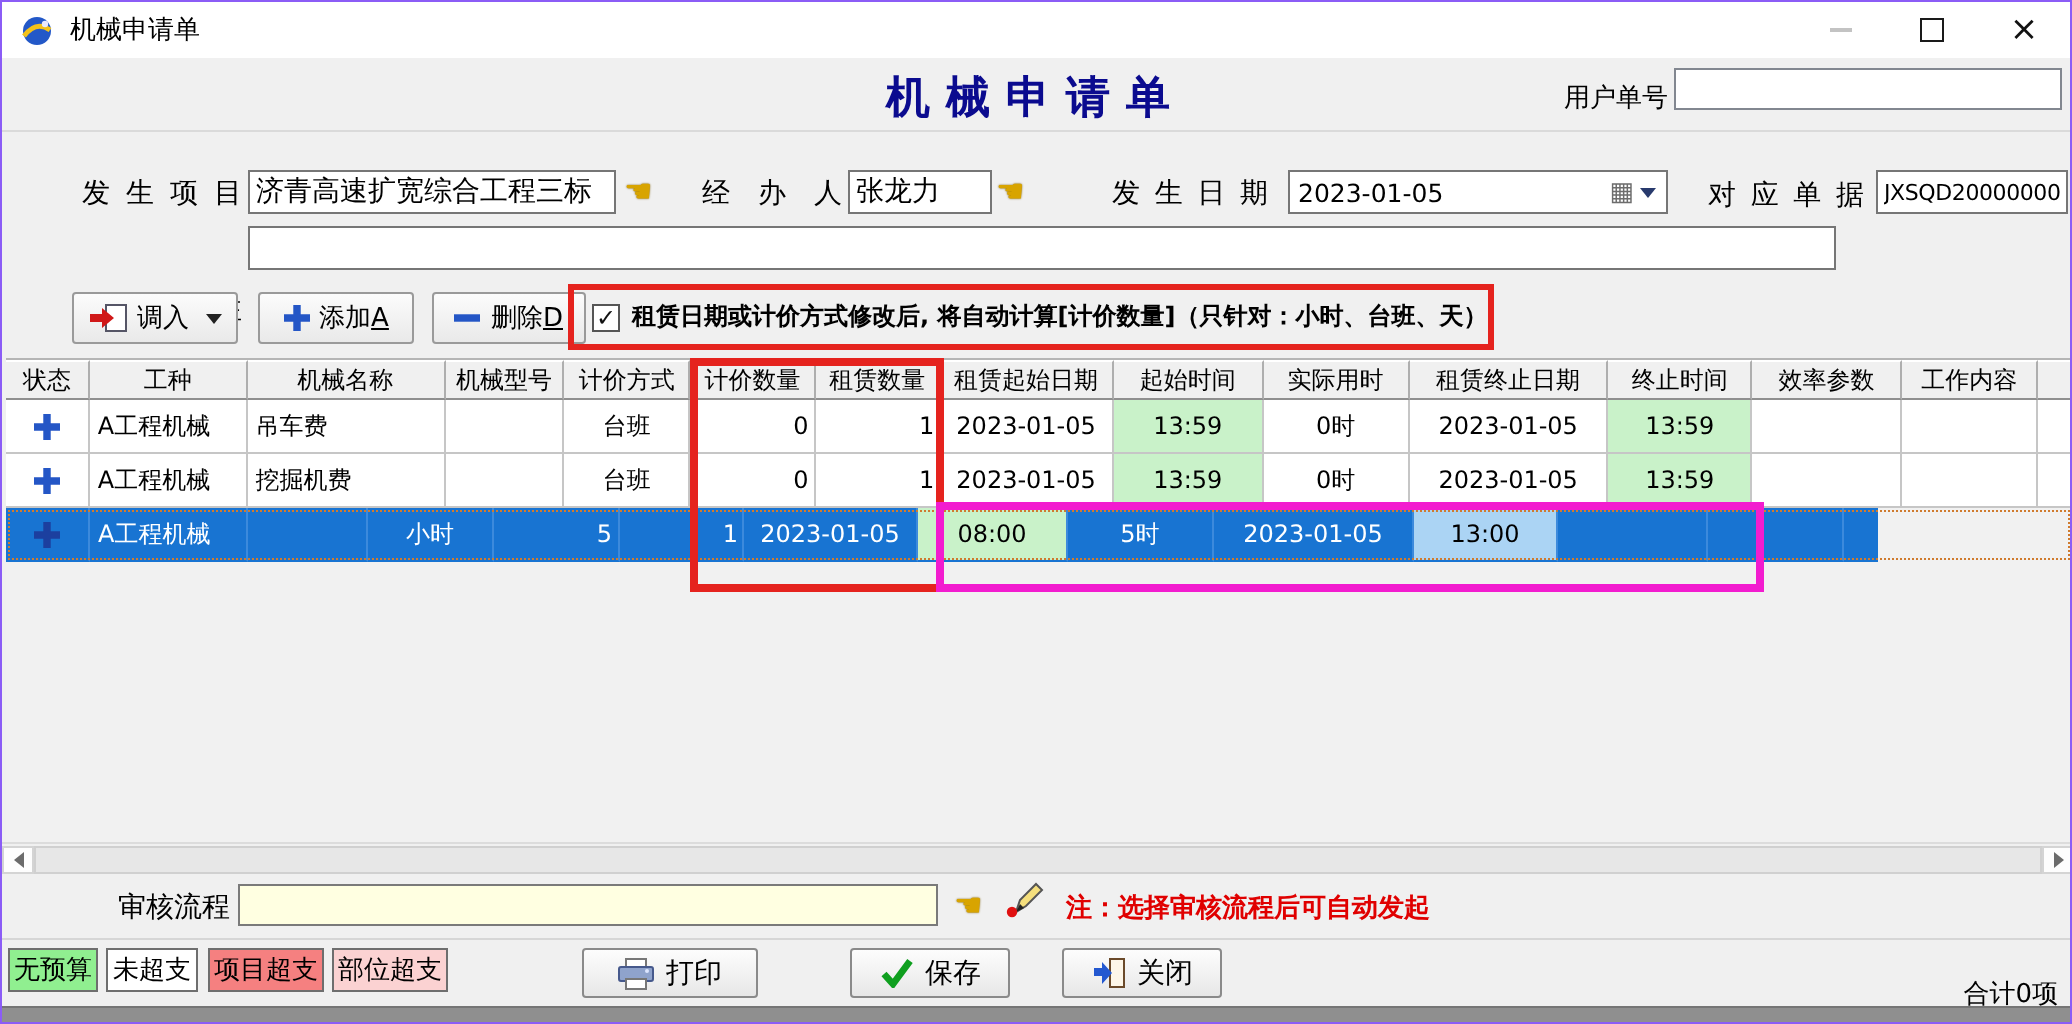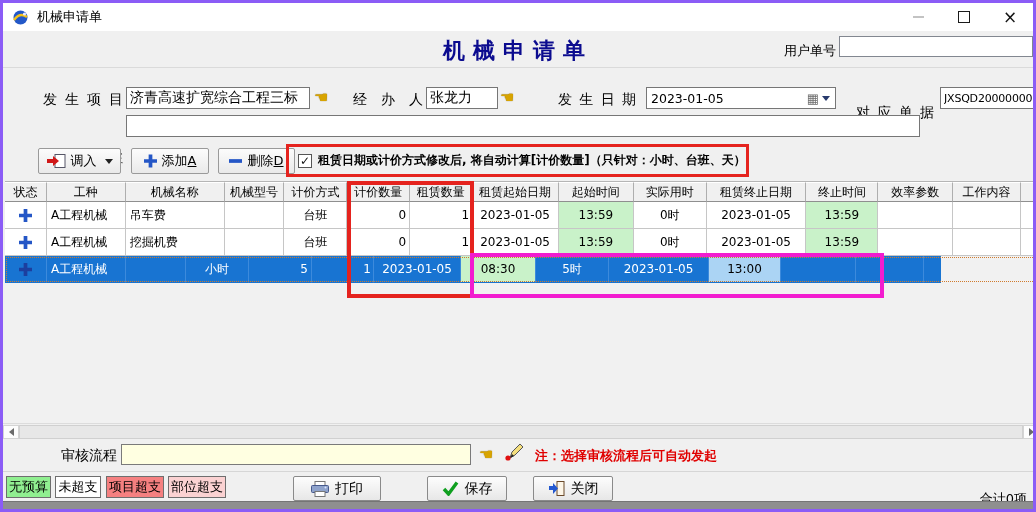--- a/index.html
+++ b/index.html
@@ -1,17 +1,17 @@
 <!DOCTYPE html>
 <html><head>
 <meta charset="utf-8">
 <style>
   html,body{margin:0;padding:0;background:#cfd4da;}
   #win{position:relative;width:1036px;height:512px;background:#f0f0f0;
-       border:3px solid #8b5cf6;box-sizing:border-box;overflow:hidden;
+       border:1px solid #8b5cf6;box-sizing:border-box;overflow:hidden;
        font-family:"DejaVu Sans",sans-serif;font-size:12px;color:#000;}
   
   .titlebar{position:absolute;left:0;top:0;right:0;height:28px;background:#fff;
             border-bottom:1px solid #e3e3e3;display:flex;align-items:center;}
   .app-icon{margin-left:9px;width:17px;height:17px;}
   .title-text{margin-left:8px;font-size:13px;}
   .win-btns{position:absolute;right:0;top:0;height:28px;display:flex;}
   .win-btn{width:46px;height:28px;display:flex;align-items:center;justify-content:center;}
   .min-dash{width:11px;height:2px;background:#c3c3c3;}
   .max-box{width:10px;height:10px;border:1px solid #1a1a1a;}
@@ -149,21 +149,21 @@
   <input class="tinput" style="left: 423px; top: 84px; width: 72px;" value="张龙力">
   <span class="hand" style="left:497px;top:85px;">☚</span>
 
   <div class="flabel" style="left:555px;top:87px;width:78px;">发生日期</div>
   <div class="datecombo">
     <span class="dval">2023-01-05</span>
     <span class="cal">▦</span>
     <span class="drop"></span>
   </div>
 
-  <div class="flabel" style="left:853px;top:100px;width:78px;">对应单据</div>
+  <div class="flabel" style="left:853px;top:88px;width:78px;">对应单据</div>
   <input class="tinput" style="left: 937px; top: 84px; width: 96px; font-size: 11px; letter-spacing: -0.2px;" value="JXSQD200000002">
 
   <div class="flabel" style="left:40px;top:117px;width:80px;margin-top:28px;">备注</div>
   <input class="tinput" style="left: 123px; top: 112px; width: 794px;" value="">
 
   <div class="tbtn" style="left:35px;width:83px;">
     <svg width="19" height="14" viewBox="0 0 19 14">
       <rect x="8" y="0.5" width="10" height="13" fill="#fff" stroke="#556" stroke-width="1"></rect>
       <path d="M0 5 h6 V2 l6 5 -6 5 V9 H0 z" fill="#d01818"></path>
     </svg>
@@ -260,21 +260,21 @@
           <svg width="13" height="13" viewBox="0 0 14 14">
             <path d="M5 0h4v5h5v4H9v5H5V9H0V5h5z" fill="#1c3f9f"></path>
           </svg>
         </div>
       <div class="dcell c1">A工程机械</div>
       <div class="dcell c3"></div>
       <div class="dcell c4">小时</div>
       <div class="dcell c5">5</div>
       <div class="dcell c6">1</div>
       <div class="dcell c7">2023-01-05</div>
-      <div class="dcell c8 cell-green">08:30</div>
+      <div class="dcell c8 cell-green">08:00</div>
       <div class="dcell c9">5时</div>
       <div class="dcell c10">2023-01-05</div>
       <div class="dcell c11 cell-blue">13:00</div>
       <div class="dcell c12"></div>
       <div class="dcell c13"></div>
       <div class="dcell c14"></div>
     </div>
   </div>
 
   <div class="ov-red-toolbar"></div>

